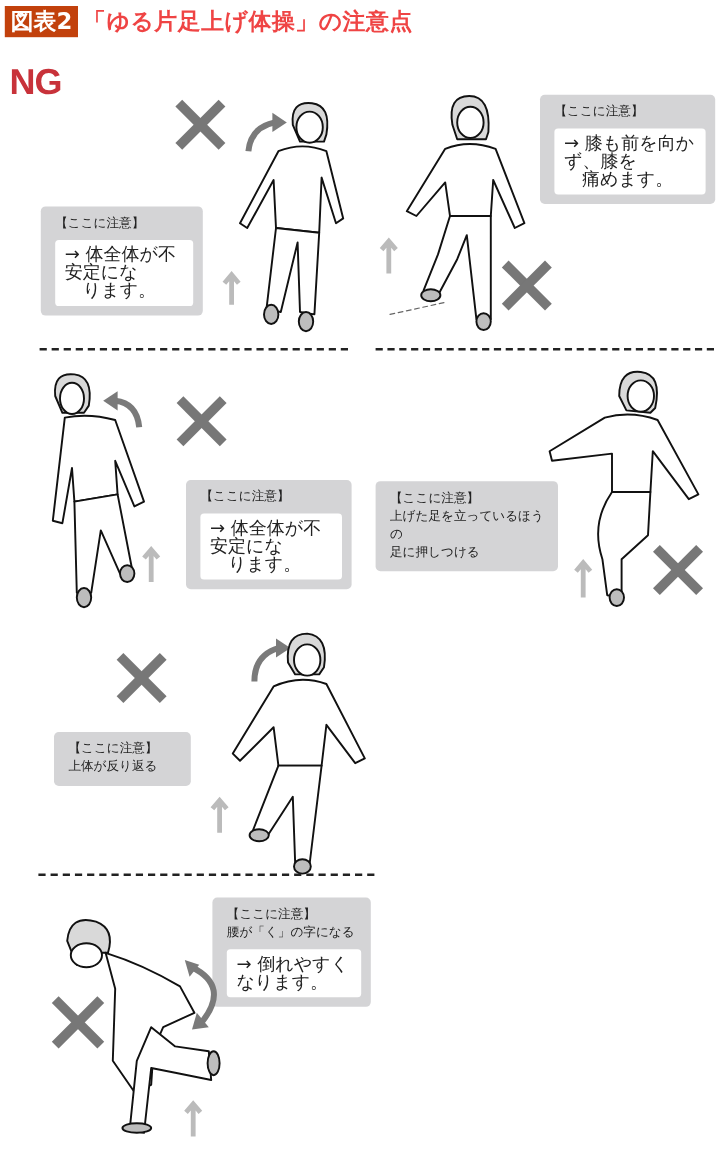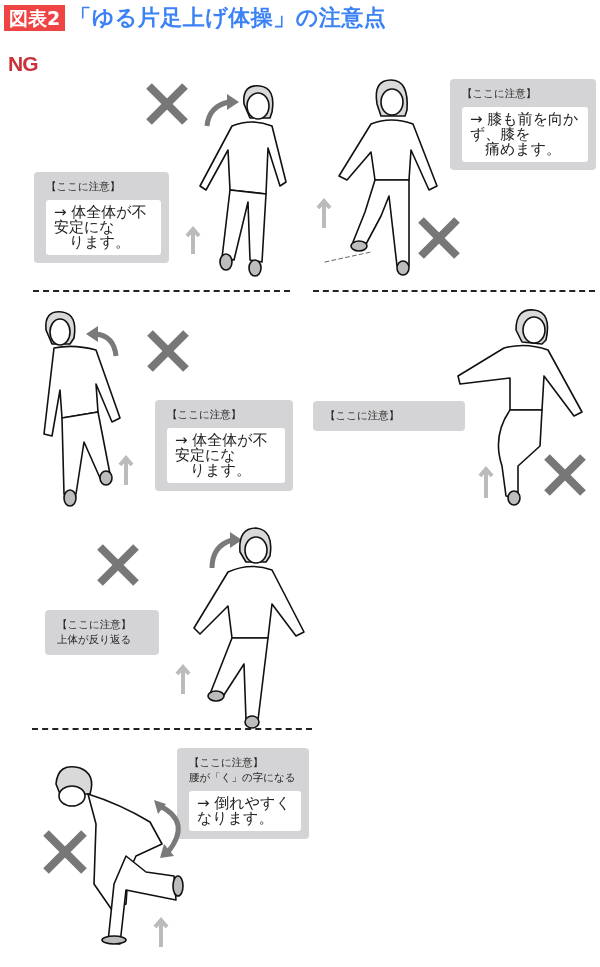--- a/index.html
+++ b/index.html
@@ -1,23 +1,23 @@
 <!DOCTYPE html>
 <html><head>
 <meta charset="utf-8">
 <style>
   * { box-sizing: border-box; margin: 0; padding: 0; }
   html, body { width: 600px; height: 967px; background: #ffffff; overflow: hidden; }
   body { position: relative; font-family: "DejaVu Sans", "Liberation Sans", sans-serif; color: #1a1a1a; }
 
   .header { position: absolute; left: 4px; top: 4px; height: 28px; display: flex; align-items: center; }
-  .fig-label { background: #ef4444; color: #fff; font-weight: bold; font-size: 19px; padding: 1px 5px; line-height: 24px; }
-  .fig-title { font-size: 22px; font-weight: bold; margin-left: 4px; color: #3b82f6; letter-spacing: 0.5px; }
+  .fig-label { background: #c2410c; color: #fff; font-weight: bold; font-size: 19px; padding: 1px 5px; line-height: 24px; }
+  .fig-title { font-size: 19px; font-weight: bold; margin-left: 4px; color: #ef4444; letter-spacing: 0.5px; }
 
-  .ng { position: absolute; left: 8px; top: 52px; font-family: "Liberation Sans", sans-serif; font-weight: bold; font-size: 21px; color: #c8323a; letter-spacing: -1px; }
+  .ng { position: absolute; left: 8px; top: 52px; font-family: "Liberation Sans", sans-serif; font-weight: bold; font-size: 30px; color: #c8323a; letter-spacing: -1px; }
 
   .note { position: absolute; background: #d4d4d6; border-radius: 4px; padding: 7px 8px 8px 12px; font-size: 10.5px; line-height: 15px; color: #222; }
   .note .head { display: block; }
   .note .body { display: block; white-space: pre-line; }
   .note .result { margin-top: 6px; background: #ffffff; border-radius: 3px; padding: 5px 6px 5px 8px; white-space: pre-line; font-size: 15px; line-height: 15px; text-indent: 0; }
 
   .dash { position: absolute; height: 0; border-top: 2px dashed #222; }
 
   svg.abs { position: absolute; overflow: visible; }
   .xmark line { stroke: #777; stroke-width: 8; stroke-linecap: butt; }
@@ -109,20 +109,22 @@
     <path d="M7 30 V3 M1 10 L7 3 L13 10"></path>
   </svg>
 <div class="note" style="left:155px;top:400px;width:138px;">
   <span class="head">【ここに注意】</span>
   <div class="result">→ 体全体が不安定にな
 　ります。</div>
 </div>
 
 <div class="note" style="left:313px;top:401px;width:152px;">
   <span class="head">【ここに注意】</span>
+  <span class="body">上げた足を立っているほうの
+足に押しつける</span>
 </div>
 <svg class="abs uparrow" style="left:479px;top:466px" width="14" height="34">
     <path d="M7 32 V3 M1 10 L7 3 L13 10"></path>
   </svg>
 <svg class="abs person" style="left:448px;top:306px" width="140" height="200">
   <path class="hair" d="M68 24 Q68 2 86 4 Q104 6 98 34 L94 38 L74 36 Z"></path>
   <ellipse cx="86" cy="24" rx="11" ry="13"></ellipse>
   <path d="M56 42 Q78 36 100 44 L134 106 L126 110 L96 70 L94 104 L62 104 L62 72 L12 78 L10 70 Z"></path>
   <path d="M62 104 Q44 130 54 160 L58 190 L70 192 L70 160 L92 140 L94 104 Z"></path>
   <ellipse class="shoe" cx="66" cy="192" rx="6" ry="7"></ellipse>

